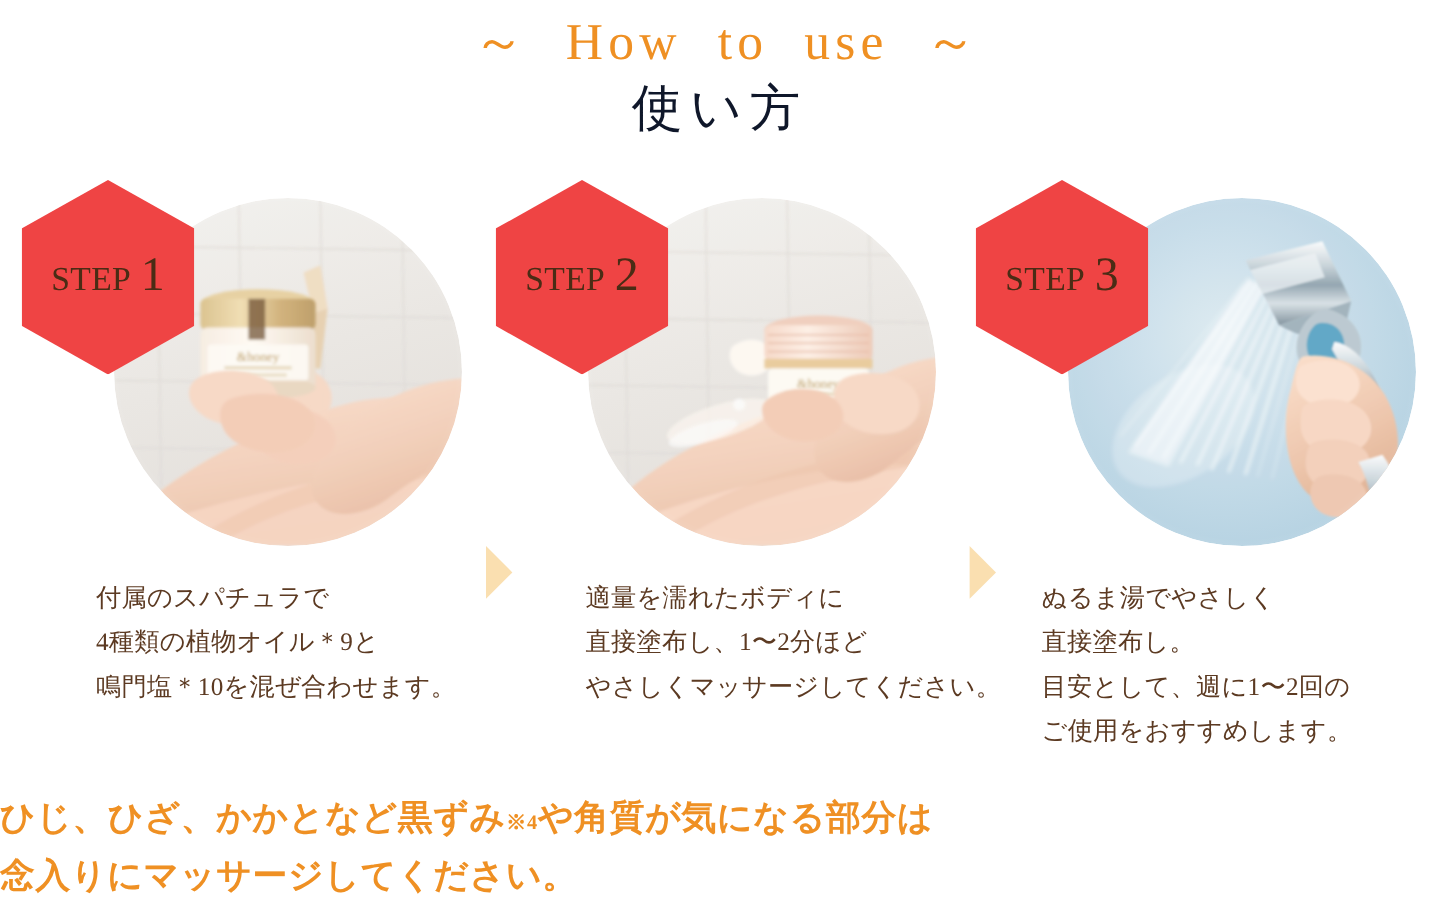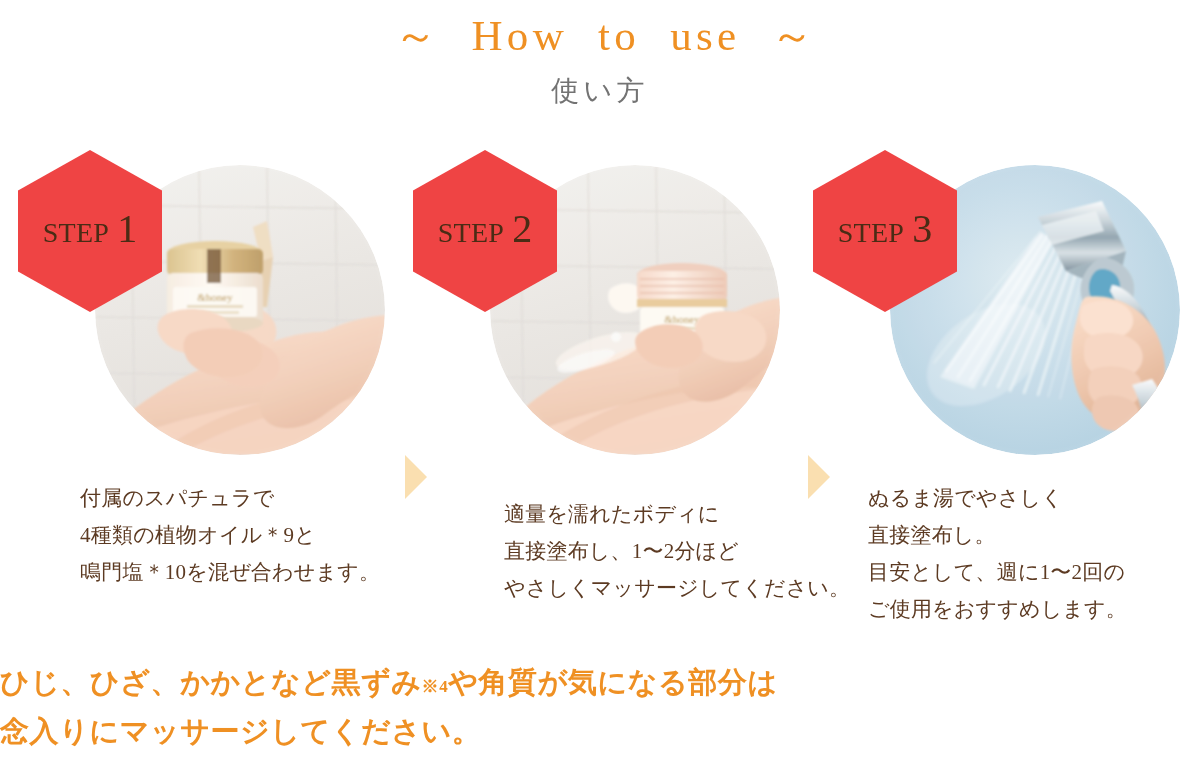--- a/index.html
+++ b/index.html
@@ -30,23 +30,23 @@
     font-size: 43px;
     line-height: 52px;
     color: #ef9023;
     letter-spacing: 0.10em;
     white-space: pre;
     font-weight: 400;
     padding-left: 12px;
   }
   .heading-ja {
     font-family: "Liberation Serif", "DejaVu Serif", serif;
-    font-size: 28px;
+    font-size: 42px;
     line-height: 46px;
-    color: #737373;
+    color: #0f172a;
     letter-spacing: 0.16em;
     font-weight: 400;
     margin-top: 6px;
   }
 
   
   .steps-row {
     position: absolute;
     top: 150px;
     left: 0;
@@ -141,21 +141,21 @@
     position: absolute;
     top: 0;
     color: #5c3a22;
     font-family: "Liberation Serif", "DejaVu Serif", serif;
     font-size: 21px;
     line-height: 37px;
     letter-spacing: 0.01em;
     white-space: nowrap;
   }
   .caption-1 { left: 80px; }
-  .caption-2 { left: 504px; margin-top: 16px; }
+  .caption-2 { left: 488px; }
   .caption-3 { left: 868px; }
 
   
   .footer {
     position: absolute;
     top: 660px;
     left: 0;
     width: 1200px;
     text-align: left;
     color: #ef9023;

